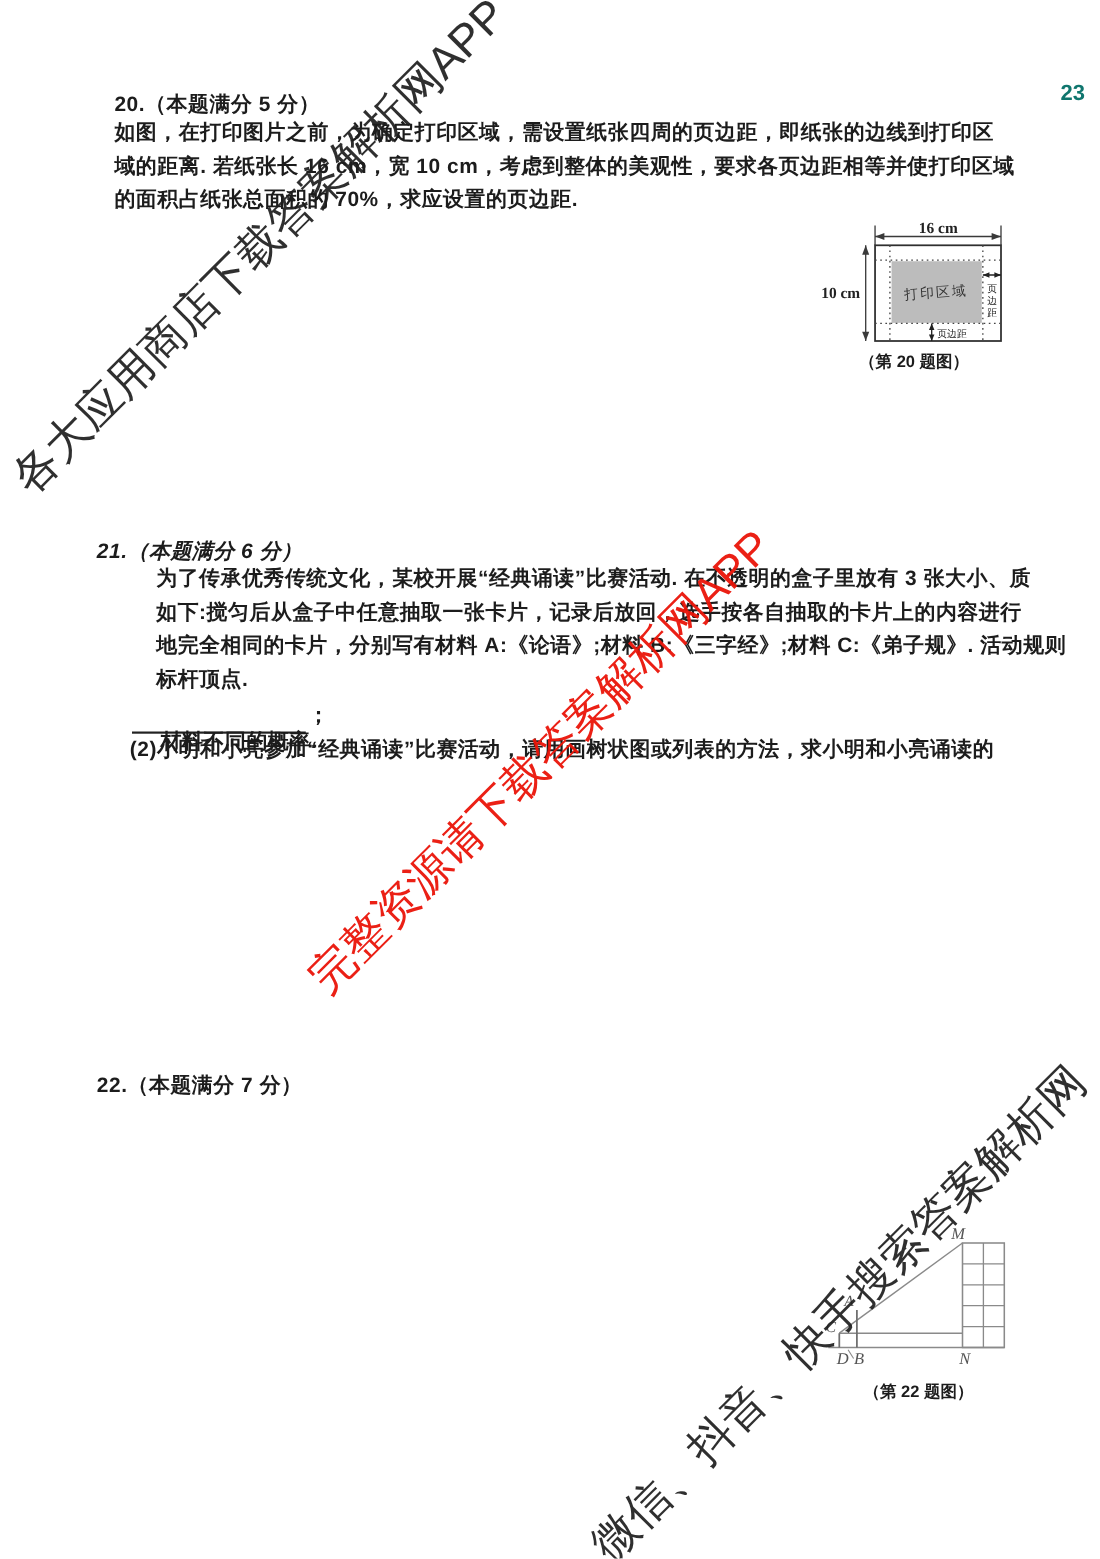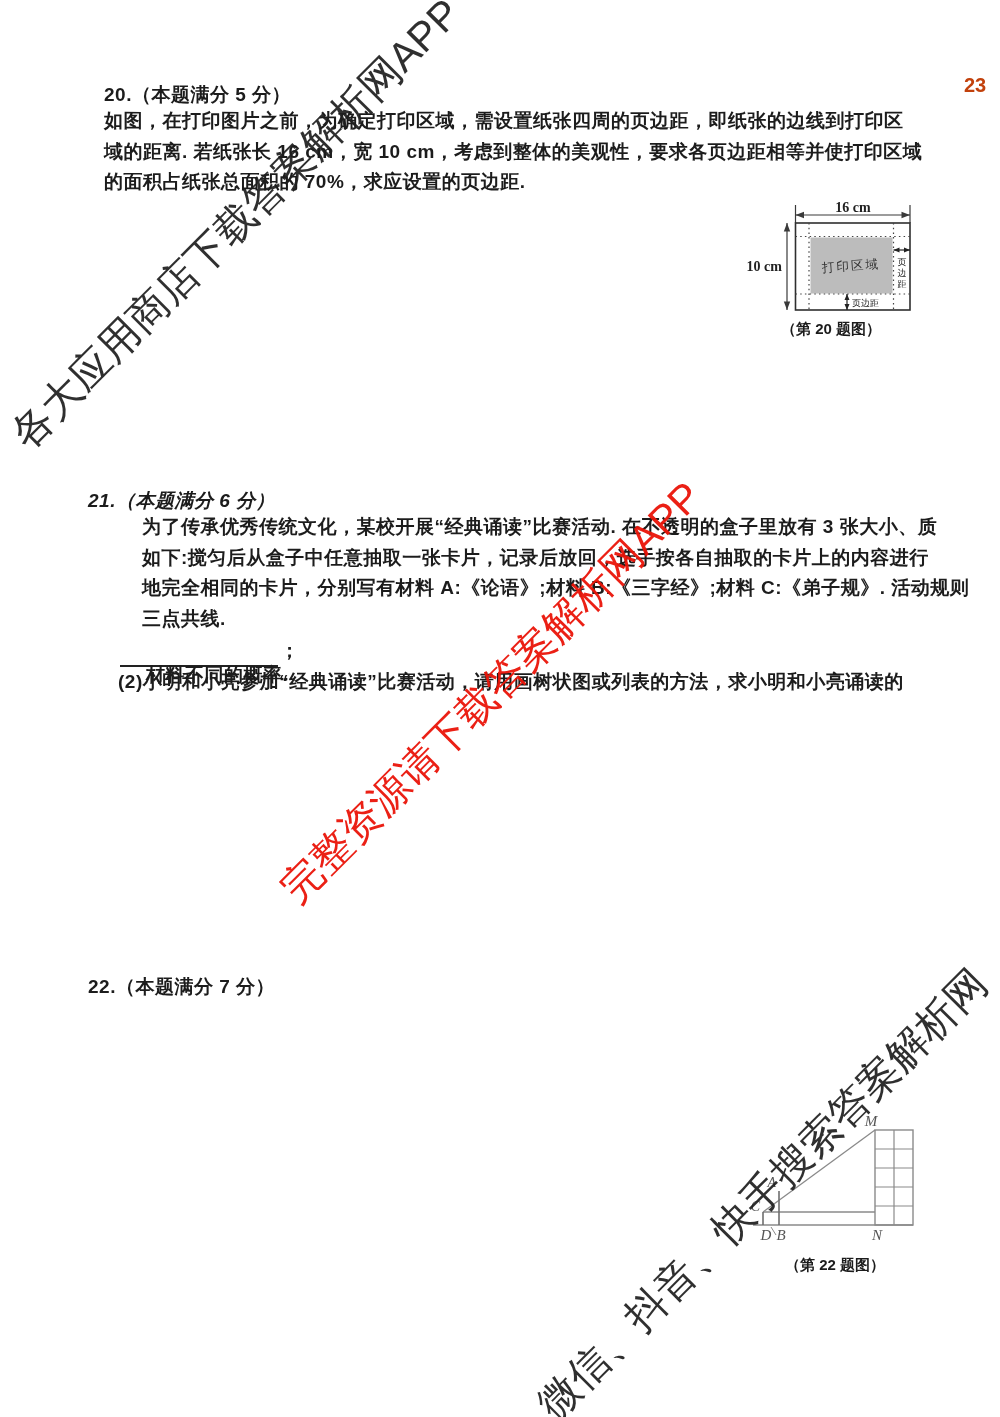--- a/index.html
+++ b/index.html
@@ -37,21 +37,21 @@
     width: 158px;
     border-bottom: 2px solid #222;
     height: 24px;
     margin: 0 2px;
   }
   .corner-num {
     position: absolute;
     top: 74px;
     left: 964px;
     font-size: 20px;
-    color: #c2410c;
+    color: #0f766e;
     font-weight: 600;
   }
   .footer {
     position: absolute;
     top: 1322px;
     left: 235px;
     font-size: 17px;
     font-weight: 600;
     letter-spacing: 0.5px;
     white-space: nowrap;
@@ -127,21 +127,21 @@
 
       <text x="91" y="141" font-size="15" font-weight="700" text-anchor="middle" fill="#1c1c1c" class="svg-cjk">（第 20 题图）</text>
     </svg>
   </div>
 
   <div class="qheader" style="left:88px; top:488px;font-style:italic;">21.（本题满分 6 分）</div>
   <div class="qbody" style="left:118px; top:512px;margin-left:24px;">
     <div class="tline">为了传承优秀传统文化，某校开展“经典诵读”比赛活动. 在不透明的盒子里放有 3 张大小、质</div>
     <div class="tline">如下:搅匀后从盒子中任意抽取一张卡片，记录后放回，选手按各自抽取的卡片上的内容进行</div>
     <div class="tline">地完全相同的卡片，分别写有材料 A:《论语》;材料 B:《三字经》;材料 C:《弟子规》. 活动规则</div>
-    <div class="tline">三点共线.</div>
+    <div class="tline">标杆顶点.</div>
   </div>
   <div class="qbody" style="left:118px; top:636px;">
     <div class="tline blank-row">
       <span class="answer-blank"></span>
       <span>；</span>
     </div>
   </div>
   <div class="qbody" style="left:118px; top:667px;">
     <div class="tline">(2)小明和小亮参加“经典诵读”比赛活动，请用画树状图或列表的方法，求小明和小亮诵读的</div>
   </div>

